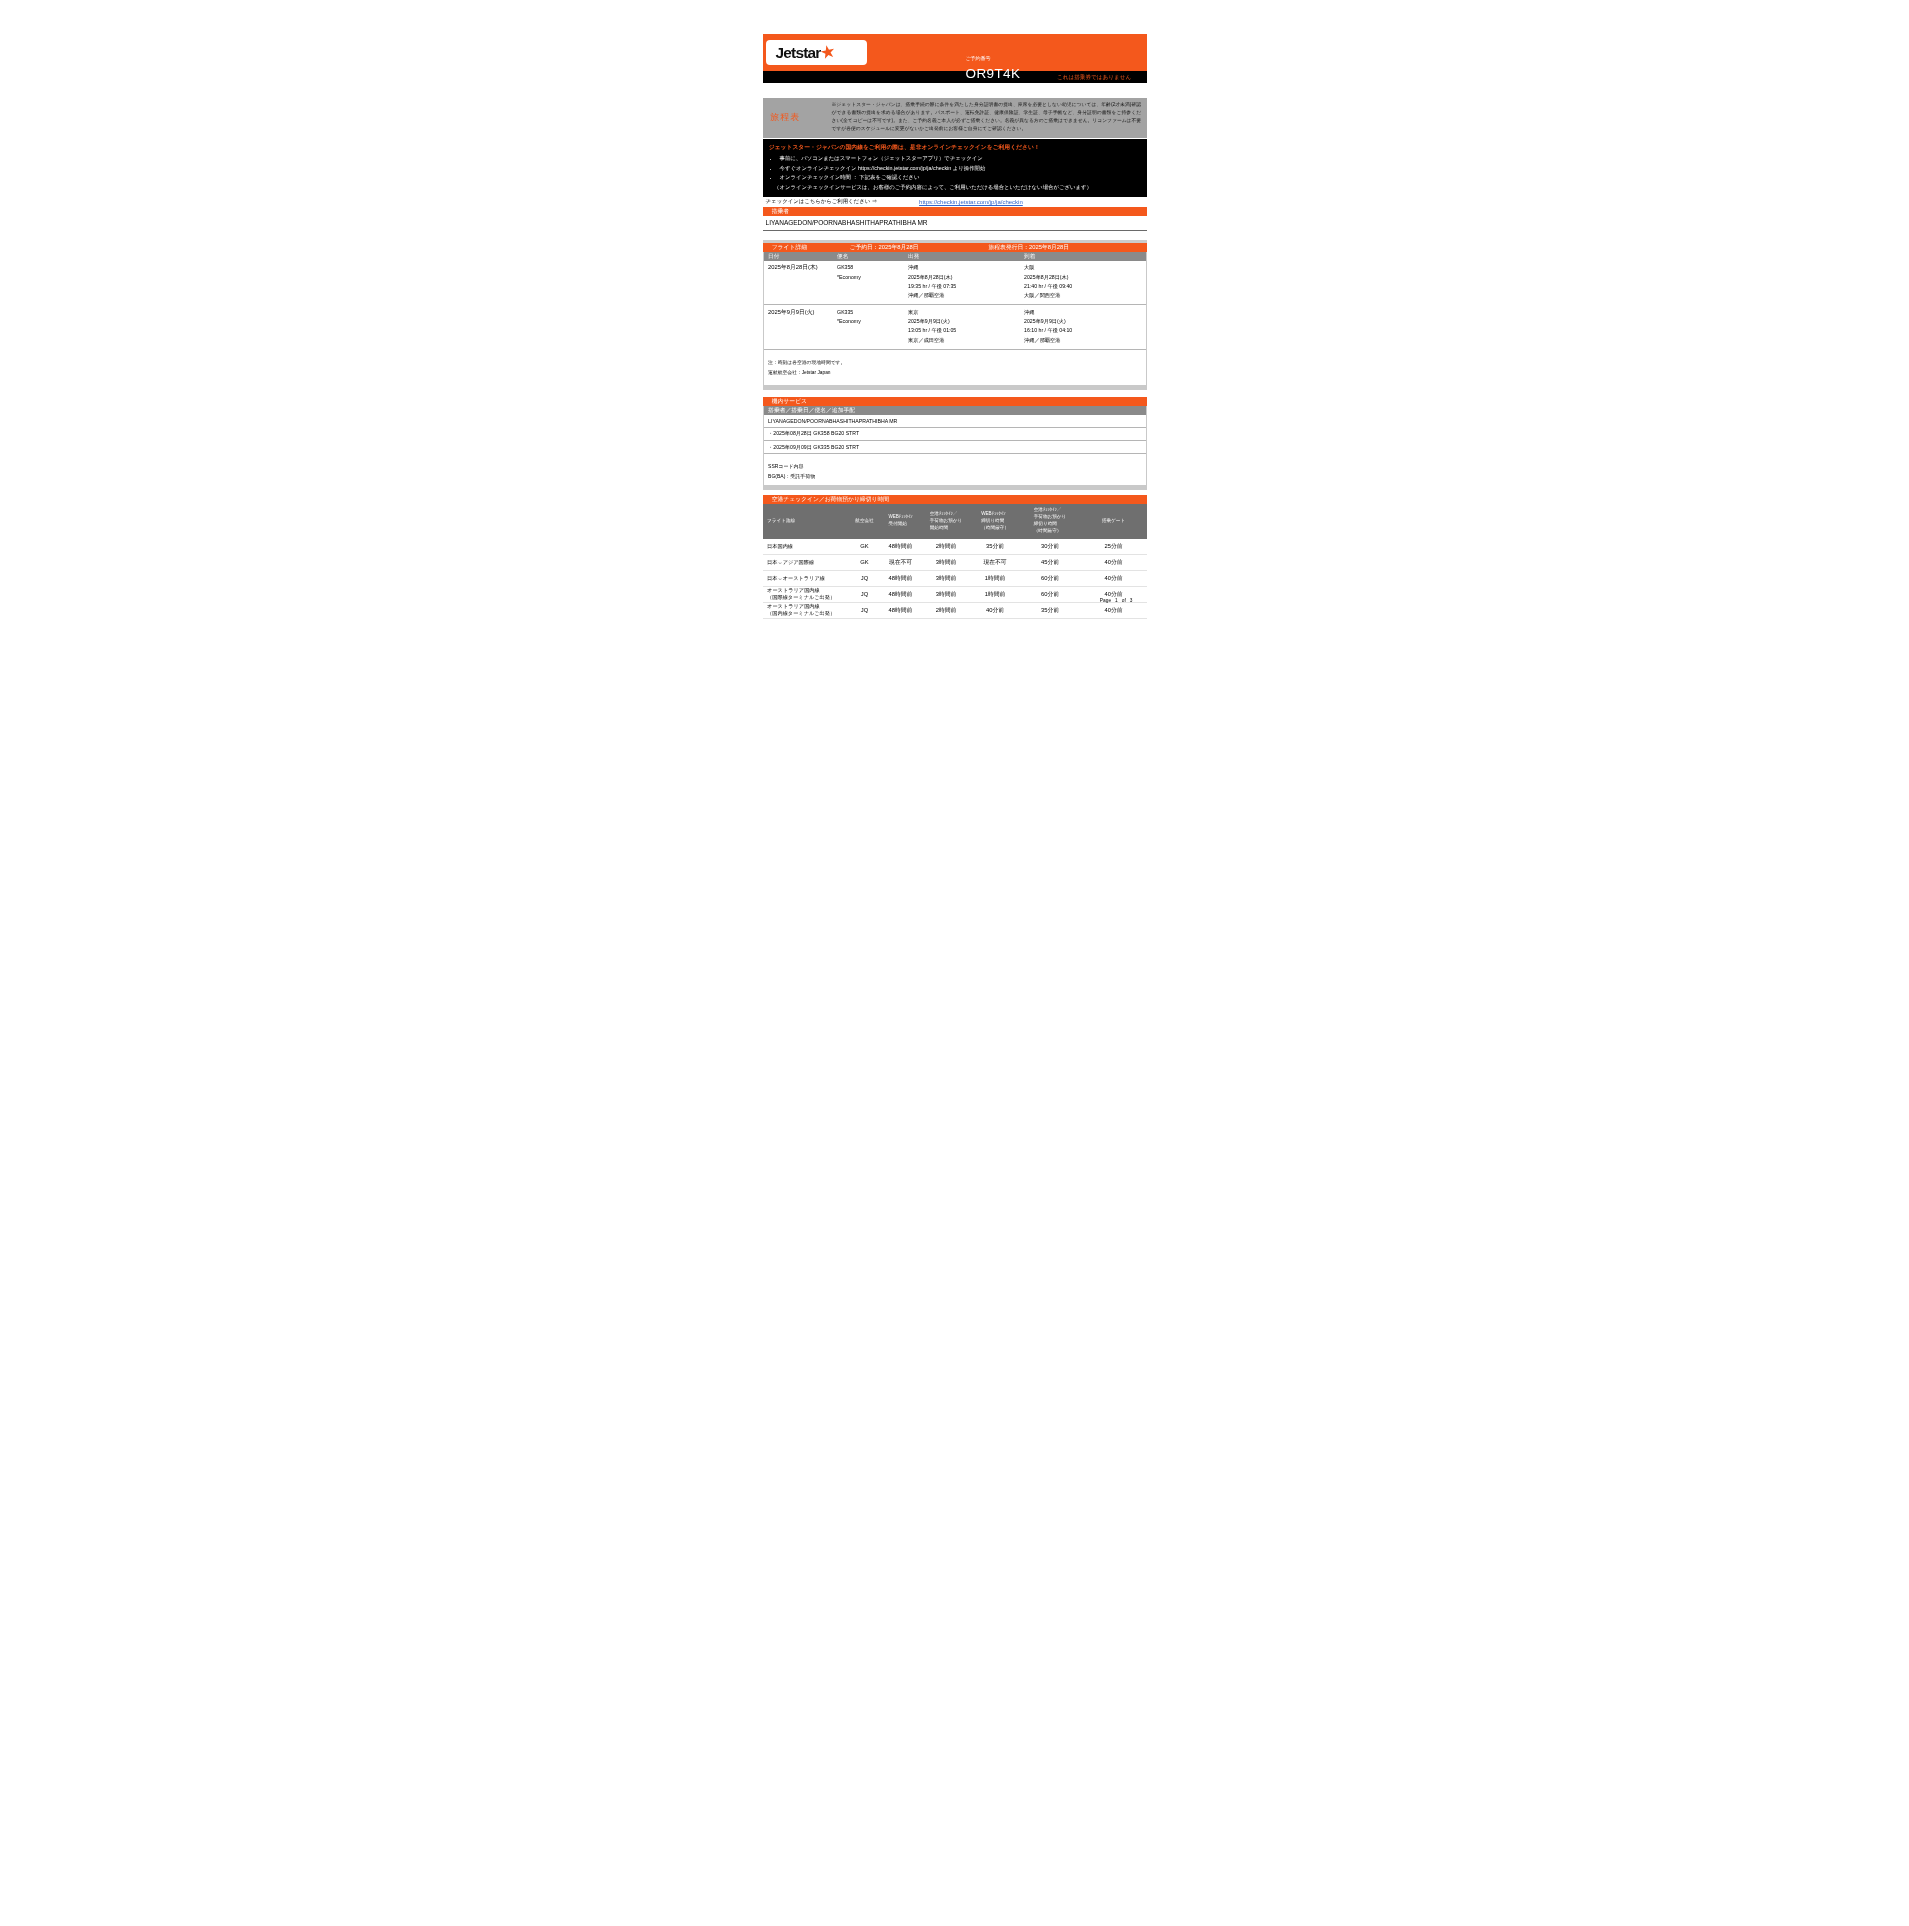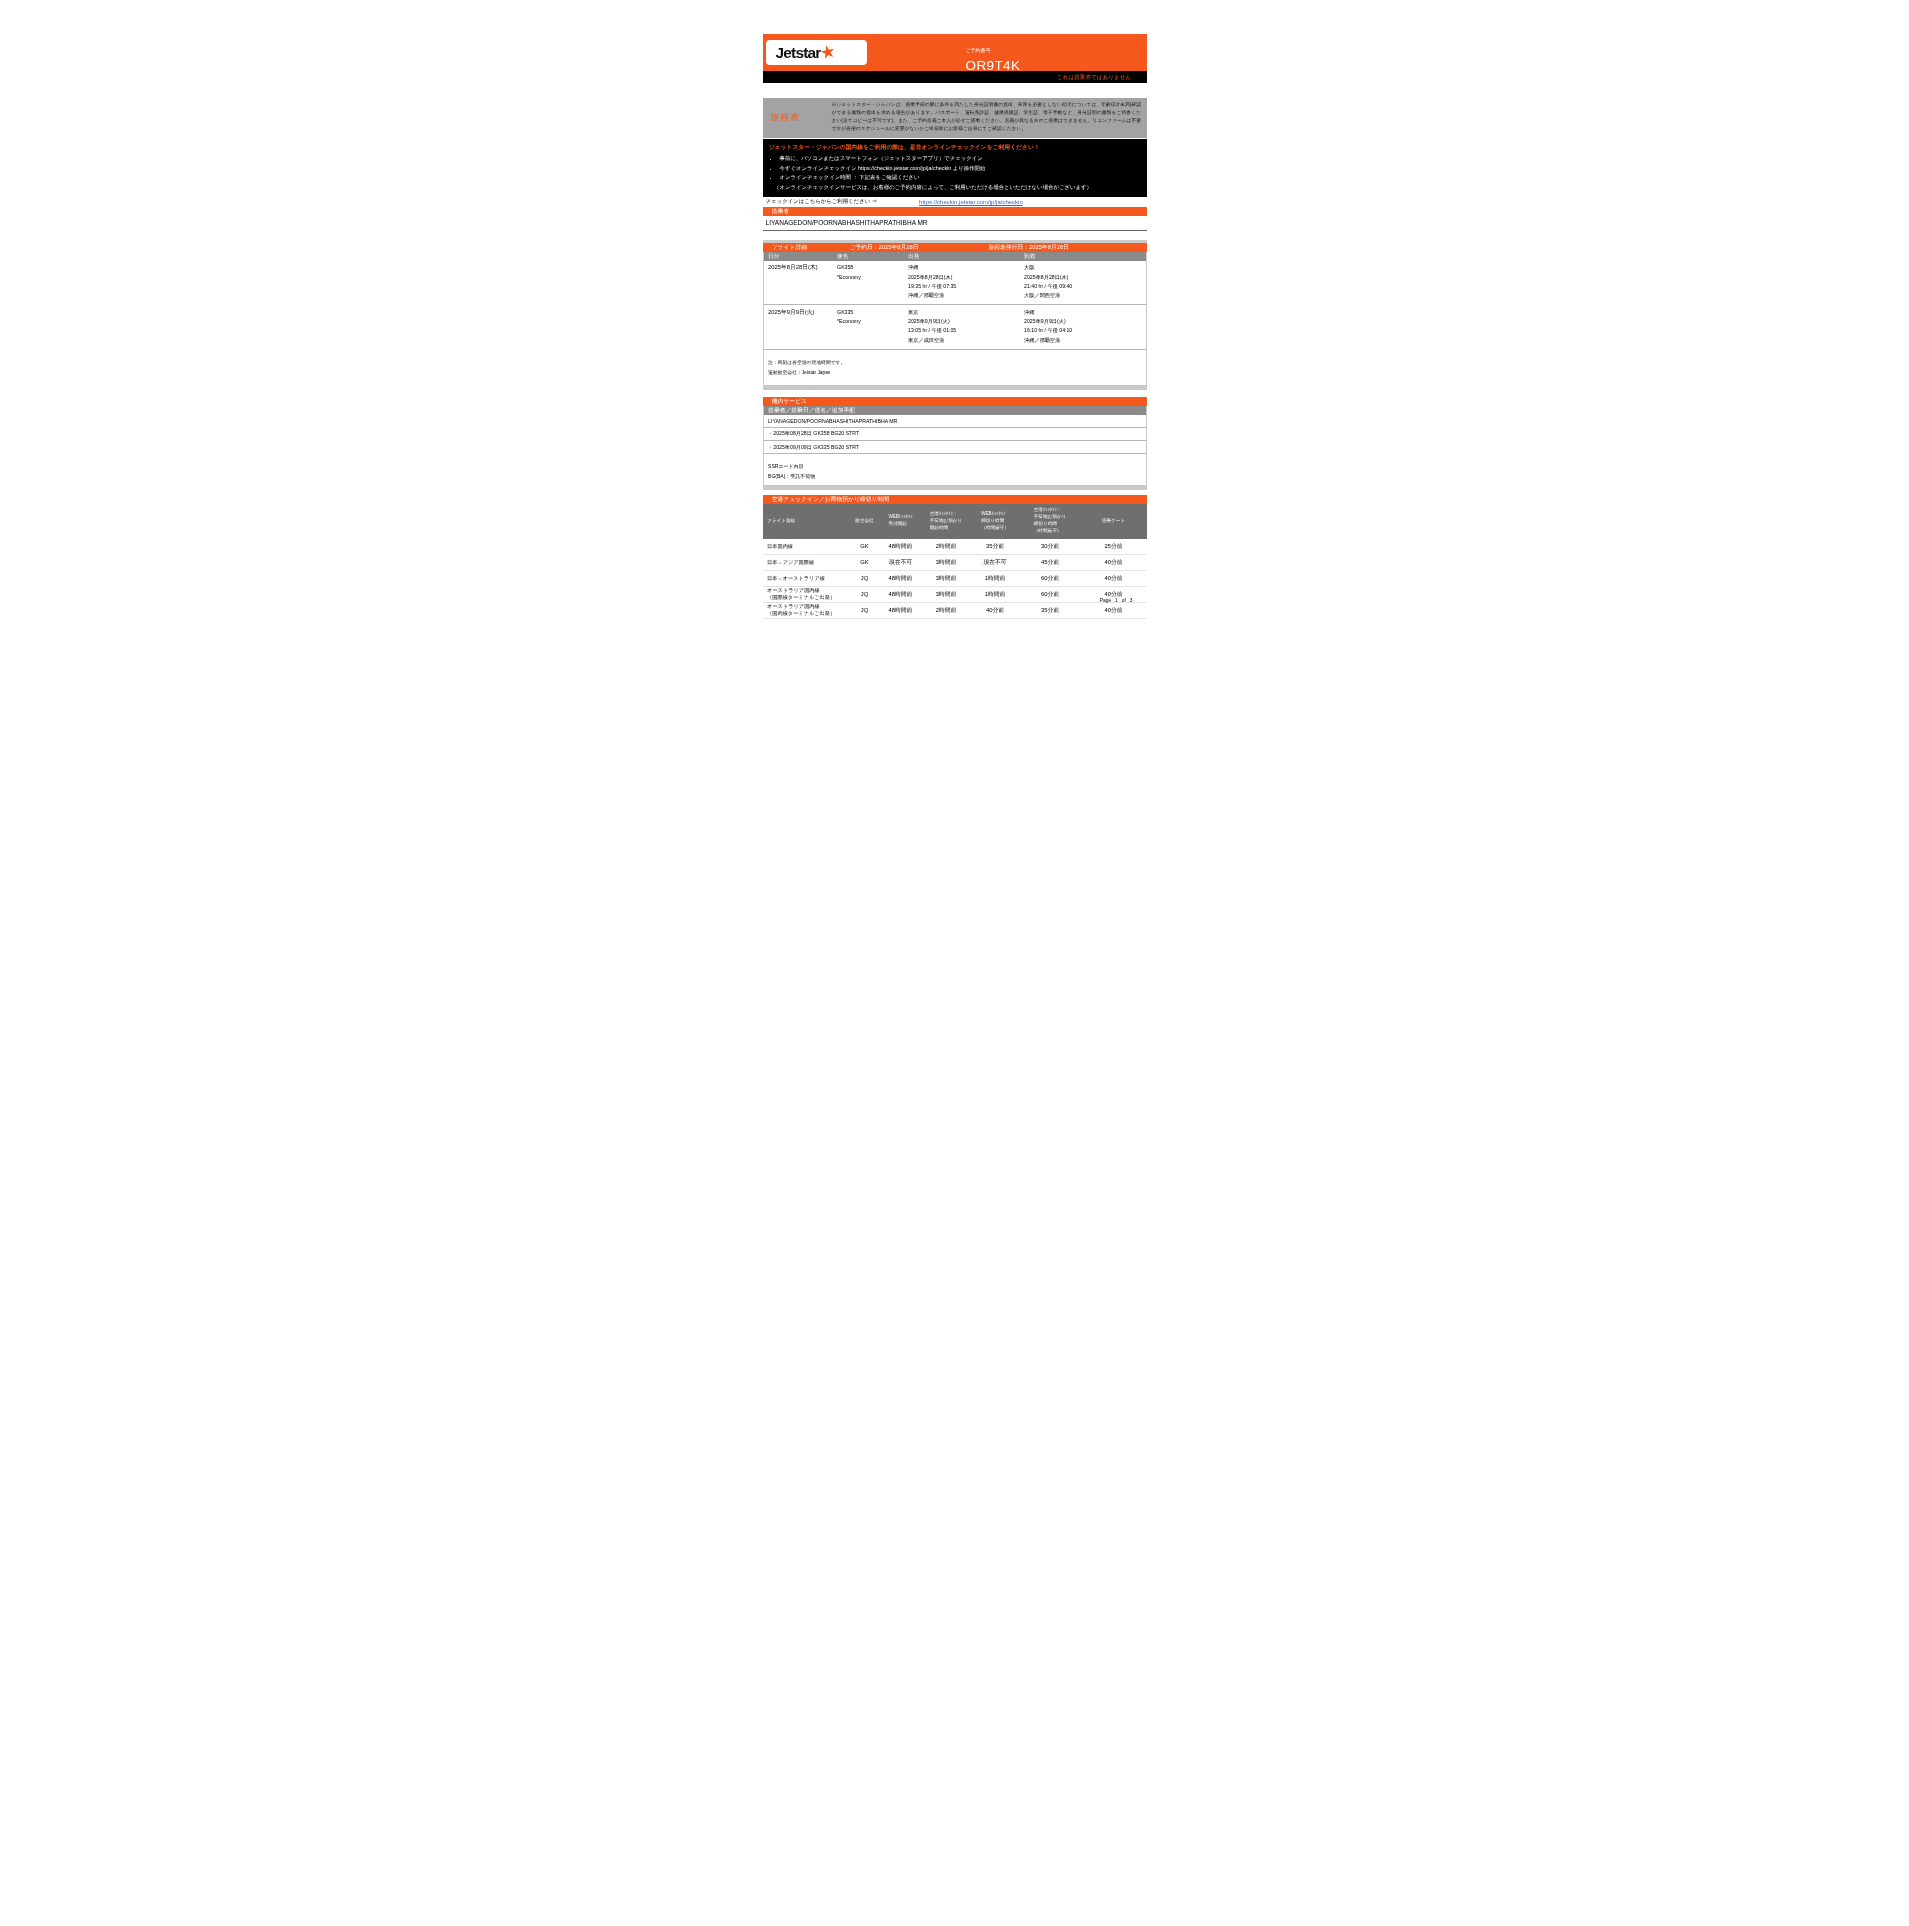--- a/index.html
+++ b/index.html
@@ -8,21 +8,21 @@
   .content { margin: 0 20px; width: 384px; }
 
   .stray-dash { position: absolute; left: 21px; top: 35px; font-size: 5.4px; color: #111; }
 
   
   .spacer-top { height: 34px; }
   .hdr { background: #F4581C; height: 37px; position: relative; }
   .logo-box { position: absolute; left: 3.1px; top: 6px; width: 101px; height: 25.4px; background: #fff; border-radius: 3.9px; display: flex; align-items: center; padding-left: 10px; }
   .logo-text { font-size: 15.4px; font-weight: 700; letter-spacing: -0.8px; color: #101010; }
   .logo-star { color: #F4581C; font-size: 17.7px; margin-left: -0.8px; transform: rotate(-12deg); line-height: 1; }
-  .hdr-right { position: absolute; left: 203px; top: 13px; color: #fff; }
+  .hdr-right { position: absolute; left: 203px; top: 21px; color: #fff; }
   .res-label { font-size: 5px; margin-bottom: 4.6px; }
   .res-code { font-size: 13.5px; letter-spacing: 0.4px; }
   .strip { background: #000; height: 11.6px; line-height: 11.6px; text-align: right; padding-right: 15.4px; }
   .strip span { color: #F4581C; font-size: 5.6px; }
 
   
   .notice { background: #A3A3A3; display: flex; margin-top: 15px; min-height: 40px; }
   .notice-title { width: 69px; display: flex; align-items: center; padding-left: 7.7px; color: #F4581C; font-size: 8.9px; letter-spacing: 1.2px; }
   .notice-body { flex: 1; padding: 3.9px 5.4px 3.9px 0; font-size: 4.8px; line-height: 1.62; color: #141414; text-align: justify; }
 

